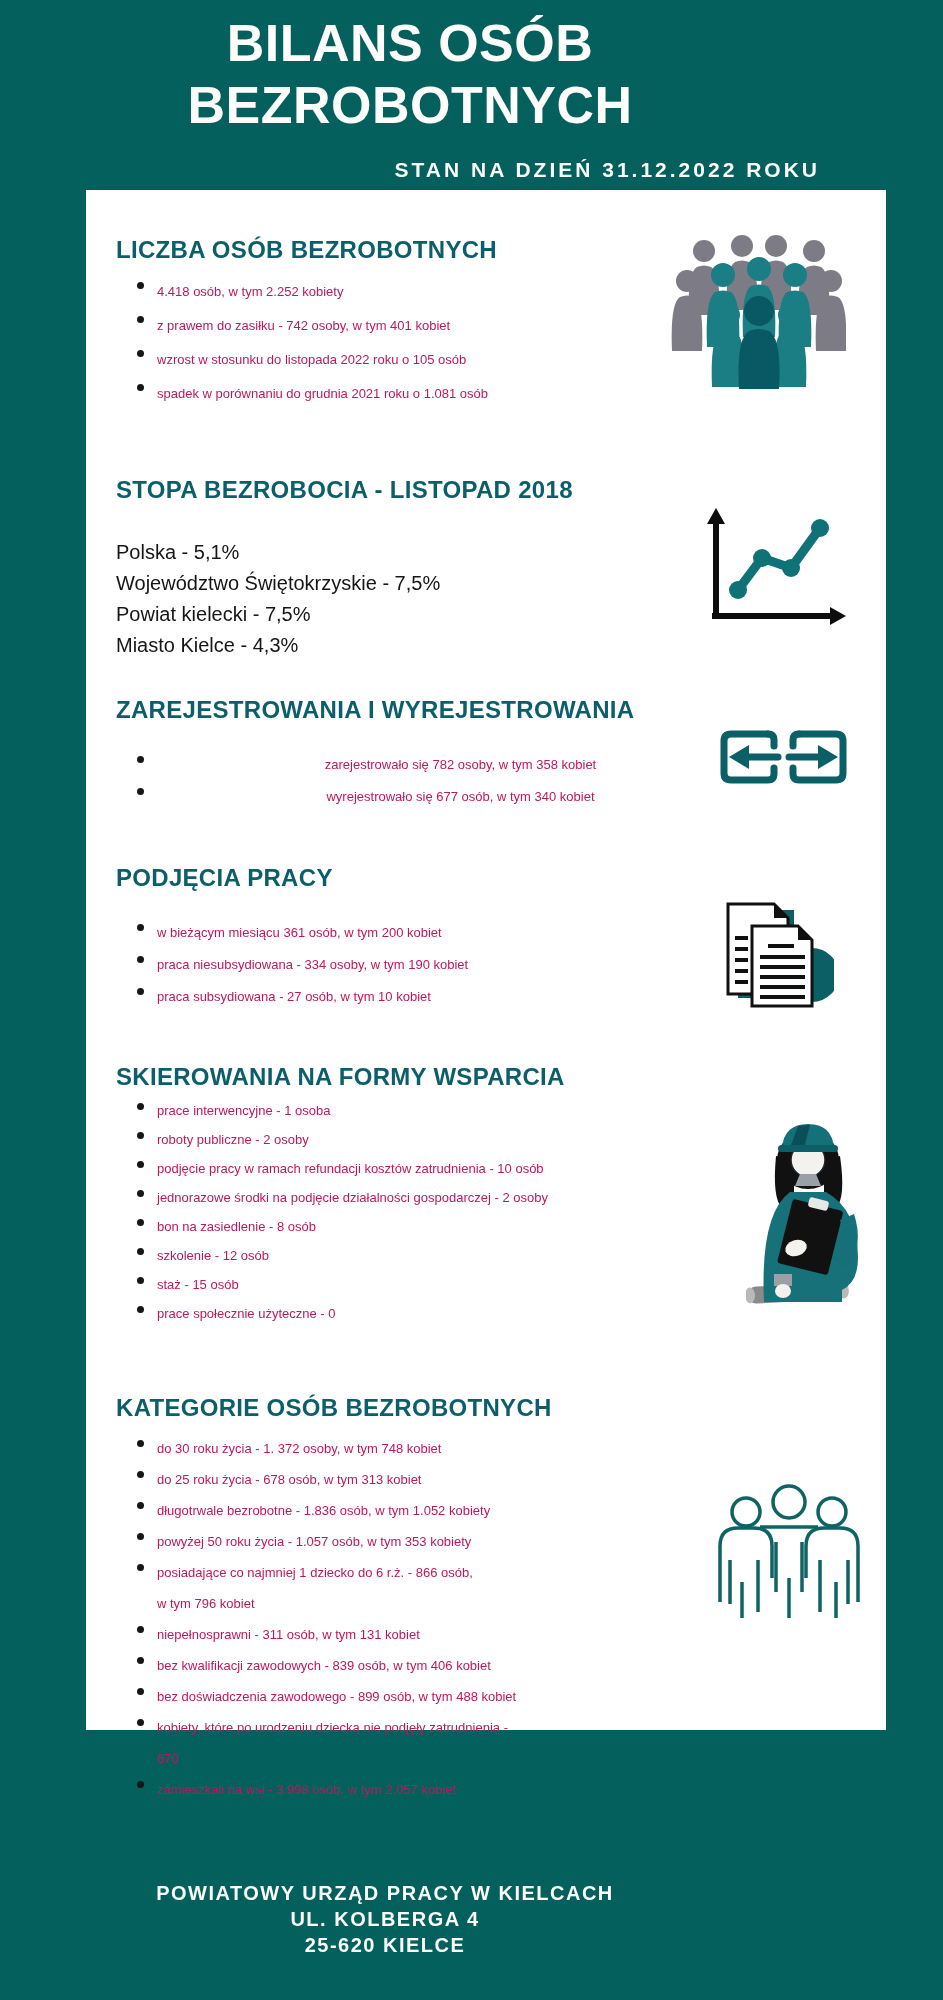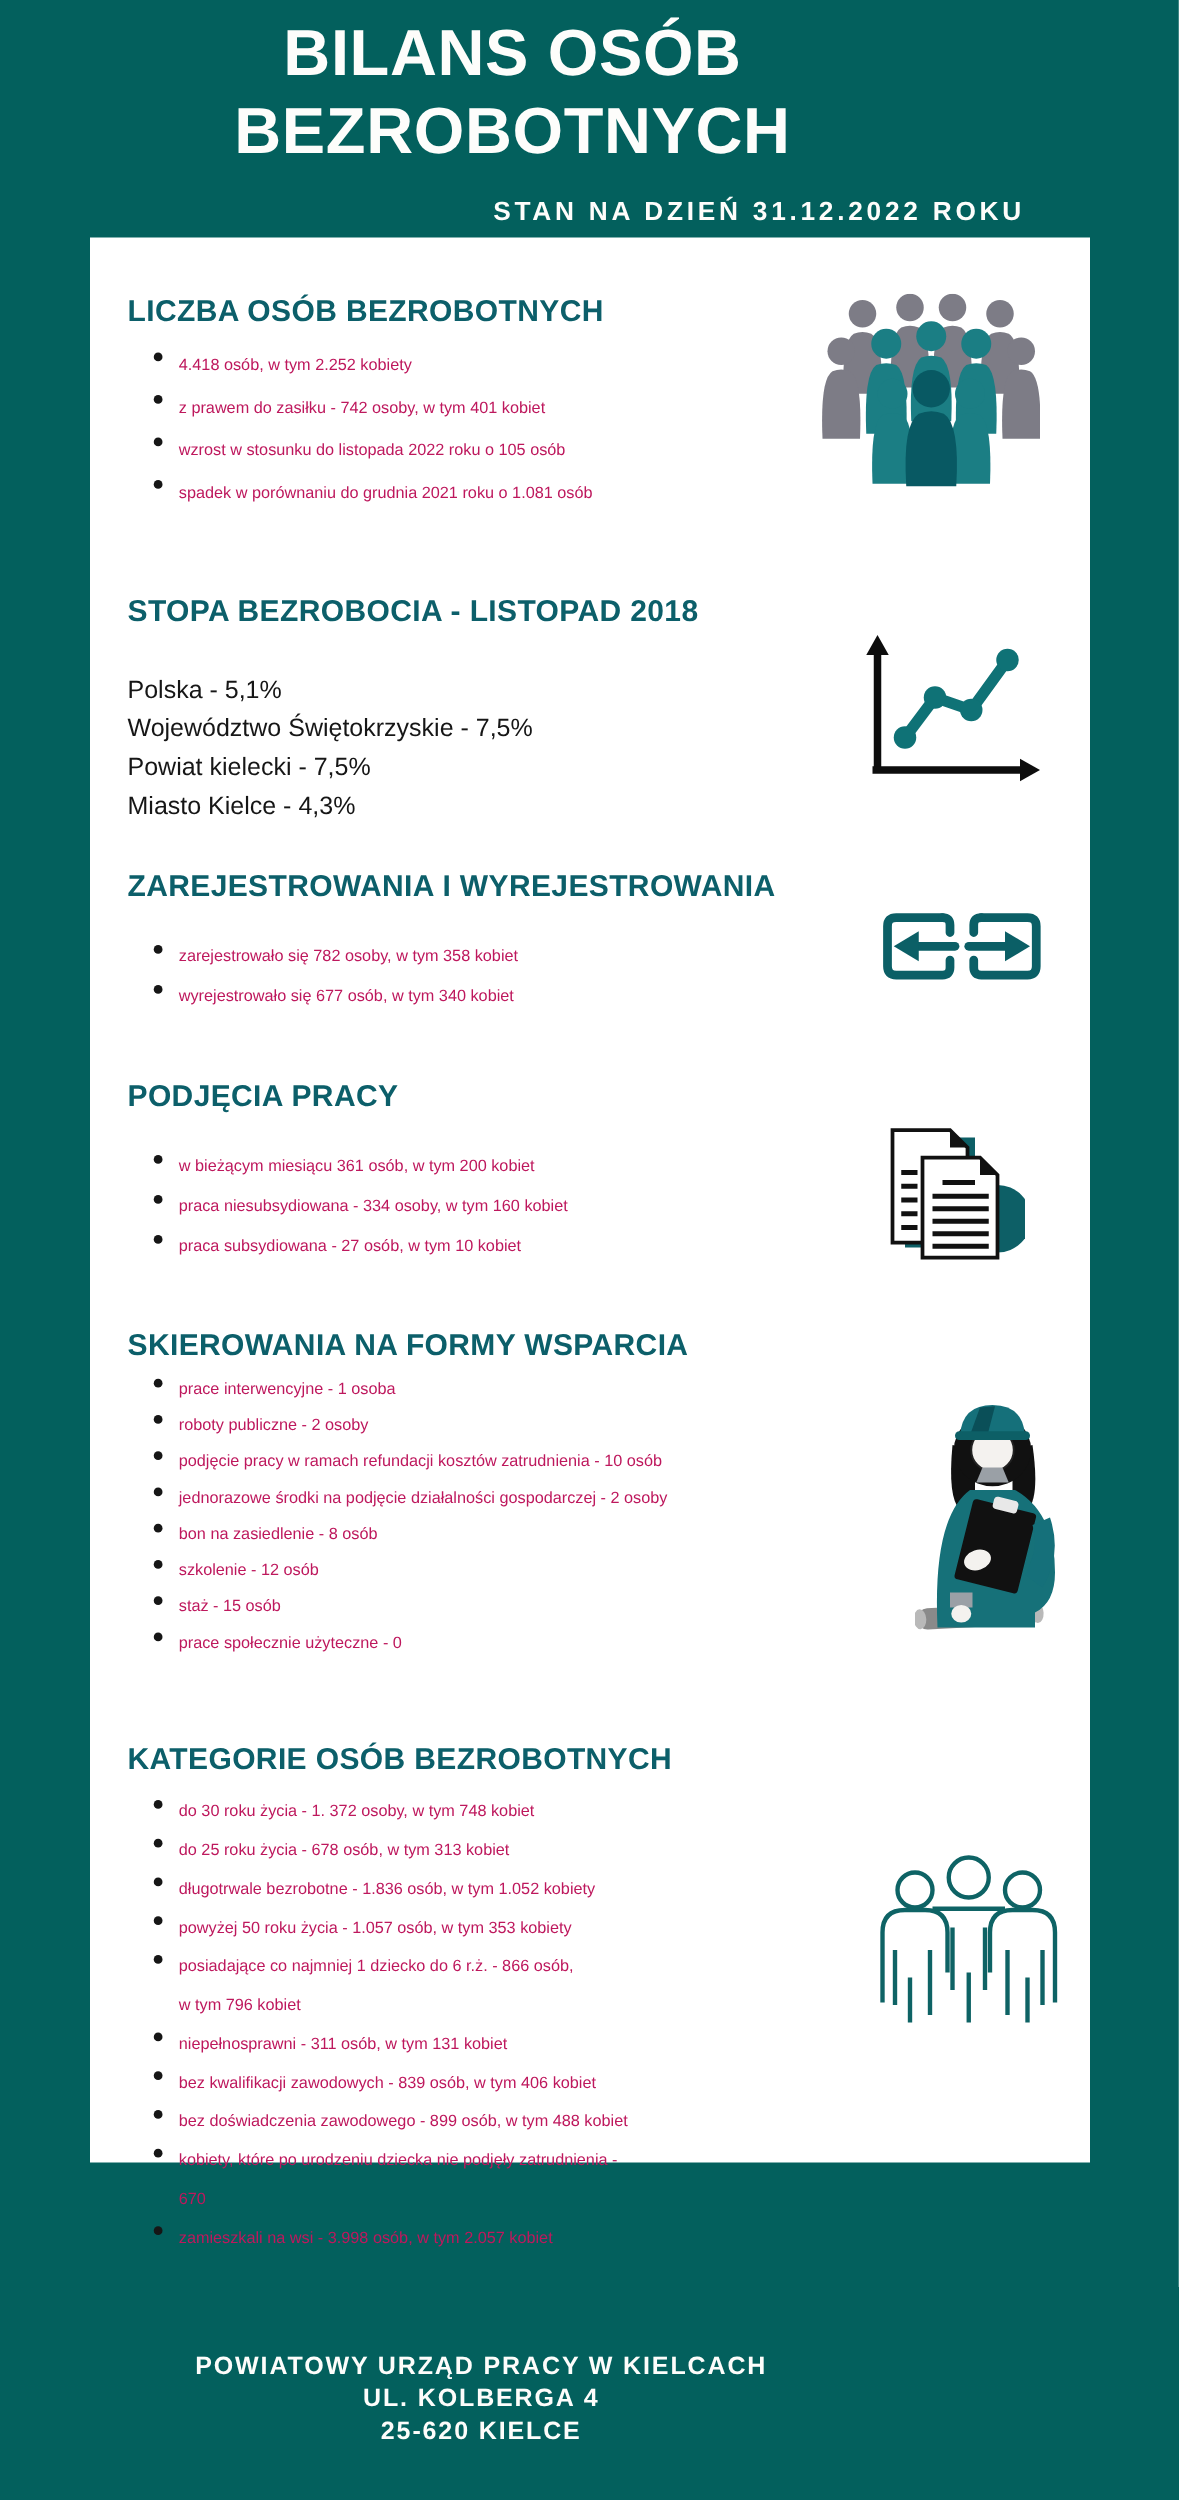--- a/index.html
+++ b/index.html
@@ -6,32 +6,32 @@
   body{
     width:943px;height:2000px;position:relative;overflow:hidden;
     background:#03605d;
     font-family:"Liberation Sans",sans-serif;
   }
   
   .header{position:absolute;top:0;left:0;width:820px;text-align:center;color:#fdfdfb;}
   .title{font-size:52px;font-weight:bold;line-height:62px;margin-top:12px;letter-spacing:0.5px;}
   .subtitle{font-size:21px;font-weight:bold;letter-spacing:3px;margin-top:22px;text-align:right;}
   
-  .card{position:absolute;left:72px;top:190px;width:800px;height:1540px;background:#ffffff;}
+  .card{position:absolute;left:86px;top:190px;width:800px;height:1540px;background:#ffffff;}
   .sec{position:absolute;left:30px;width:660px;}
   .sec-title{font-size:24px;font-weight:bold;color:#0c5f6a;letter-spacing:0.3px;line-height:30px;}
   ul.blist{list-style:none;margin:12px;padding:0;color:#be185d;font-size:13px;}
   ul.blist li{position:relative;padding-left:29px;white-space:pre-line;}
   ul.blist li::before{content:"";position:absolute;left:9px;top:0.52em;width:7px;height:7px;border-radius:50%;background:#161616;}
   ul.plain{list-style:none;margin:0;padding:0;color:#161616;font-size:20px;}
   ul.plain li{white-space:pre-line;}
   
   #sec-liczba{top:45px;}        #sec-liczba ul{margin-top:10px;line-height:34px;}
   #sec-stopa{top:285px;}        #sec-stopa ul{margin-top:32px;line-height:31px;}
-  #sec-rejestracje{top:505px;}  #sec-rejestracje ul{margin-top:24px;line-height:32px;}
+  #sec-rejestracje{top:505px;}  #sec-rejestracje ul{margin-top:24px;line-height:32px;text-align:center;}
   #sec-podjecia{top:673px;}     #sec-podjecia ul{margin-top:24px;line-height:32px;}
   #sec-skierowania{top:872px;}  #sec-skierowania ul{margin-top:4px;line-height:29px;}
   #sec-kategorie{top:1203px;}   #sec-kategorie ul{margin-top:10px;line-height:31px;}
   
   .icon-abs{position:absolute;}
   #icon-crowd{left:585px;top:45px;}
   #icon-chart{left:610px;top:308px;}
   #icon-transfer{left:630px;top:536px;}
   #icon-docs{left:628px;top:708px;}
   #icon-worker{left:660px;top:920px;}
@@ -82,21 +82,21 @@
     <li>zarejestrowało się 782 osoby, w tym 358 kobiet</li>
         <li>wyrejestrowało się 677 osób, w tym 340 kobiet</li>
       </ul>
   </div>
 
   <div class="sec" id="sec-podjecia">
     <div class="sec-title">PODJĘCIA PRACY</div>
     <ul class="blist">
 
     <li>w bieżącym miesiącu 361 osób, w tym 200 kobiet</li>
-        <li>praca niesubsydiowana - 334 osoby, w tym 160 kobiet</li>
+        <li>praca niesubsydiowana - 334 osoby, w tym 190 kobiet</li>
         <li>praca subsydiowana - 27 osób, w tym 10 kobiet</li>
       </ul>
   </div>
 
   <div class="sec" id="sec-skierowania">
     <div class="sec-title">SKIEROWANIA NA FORMY WSPARCIA</div>
     <ul class="blist">
 
     <li>prace interwencyjne - 1 osoba</li>
         <li>roboty publiczne - 2 osoby</li>

